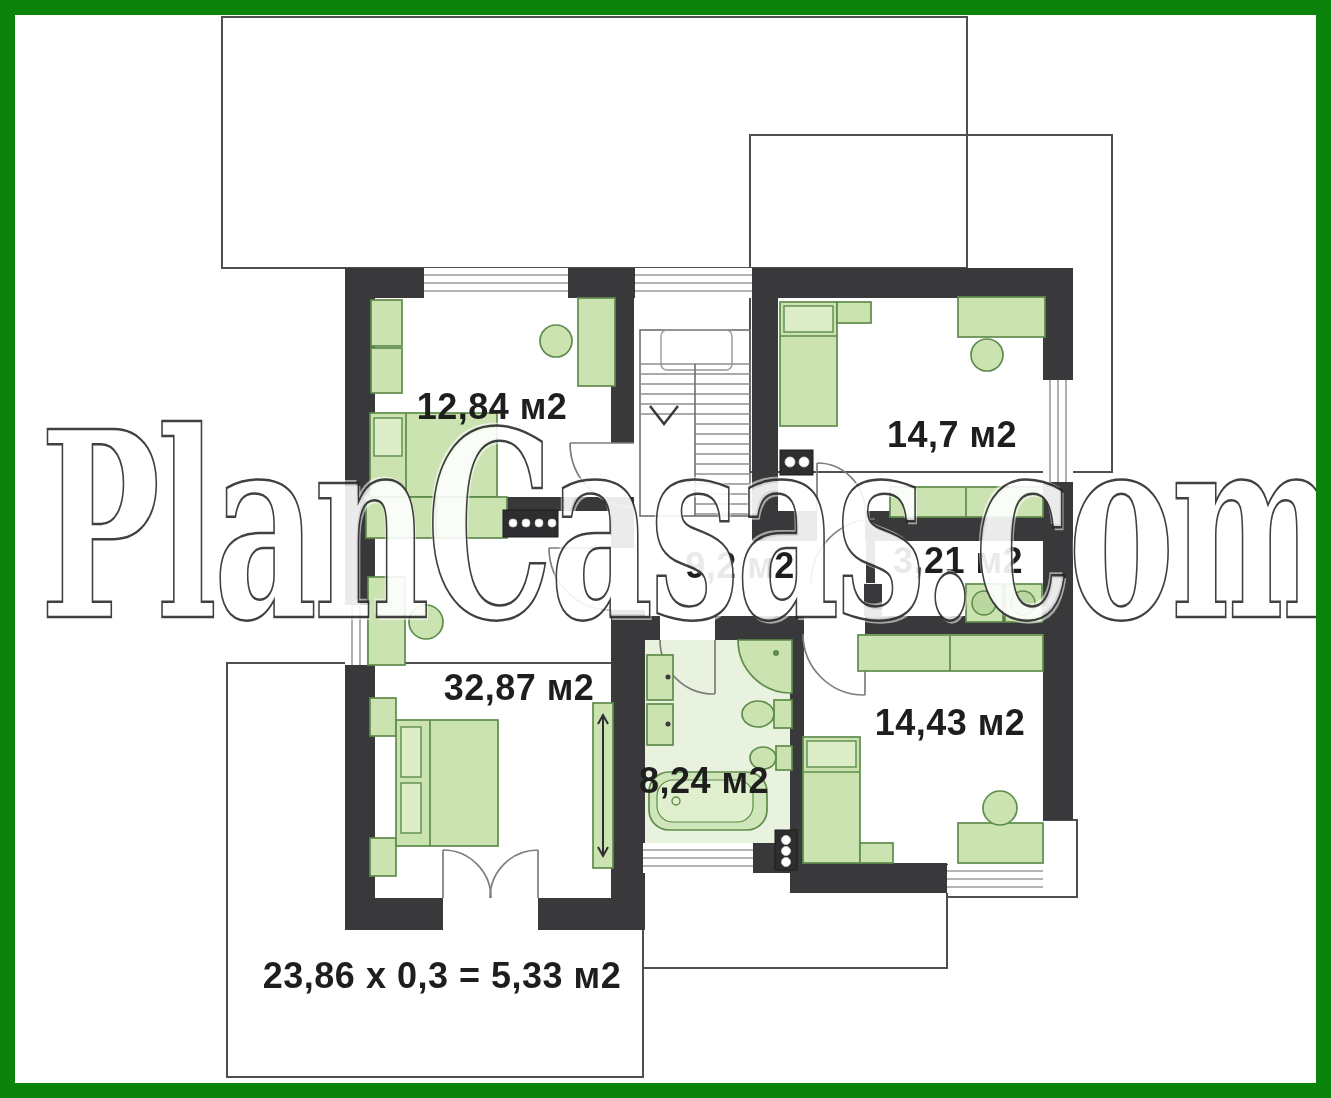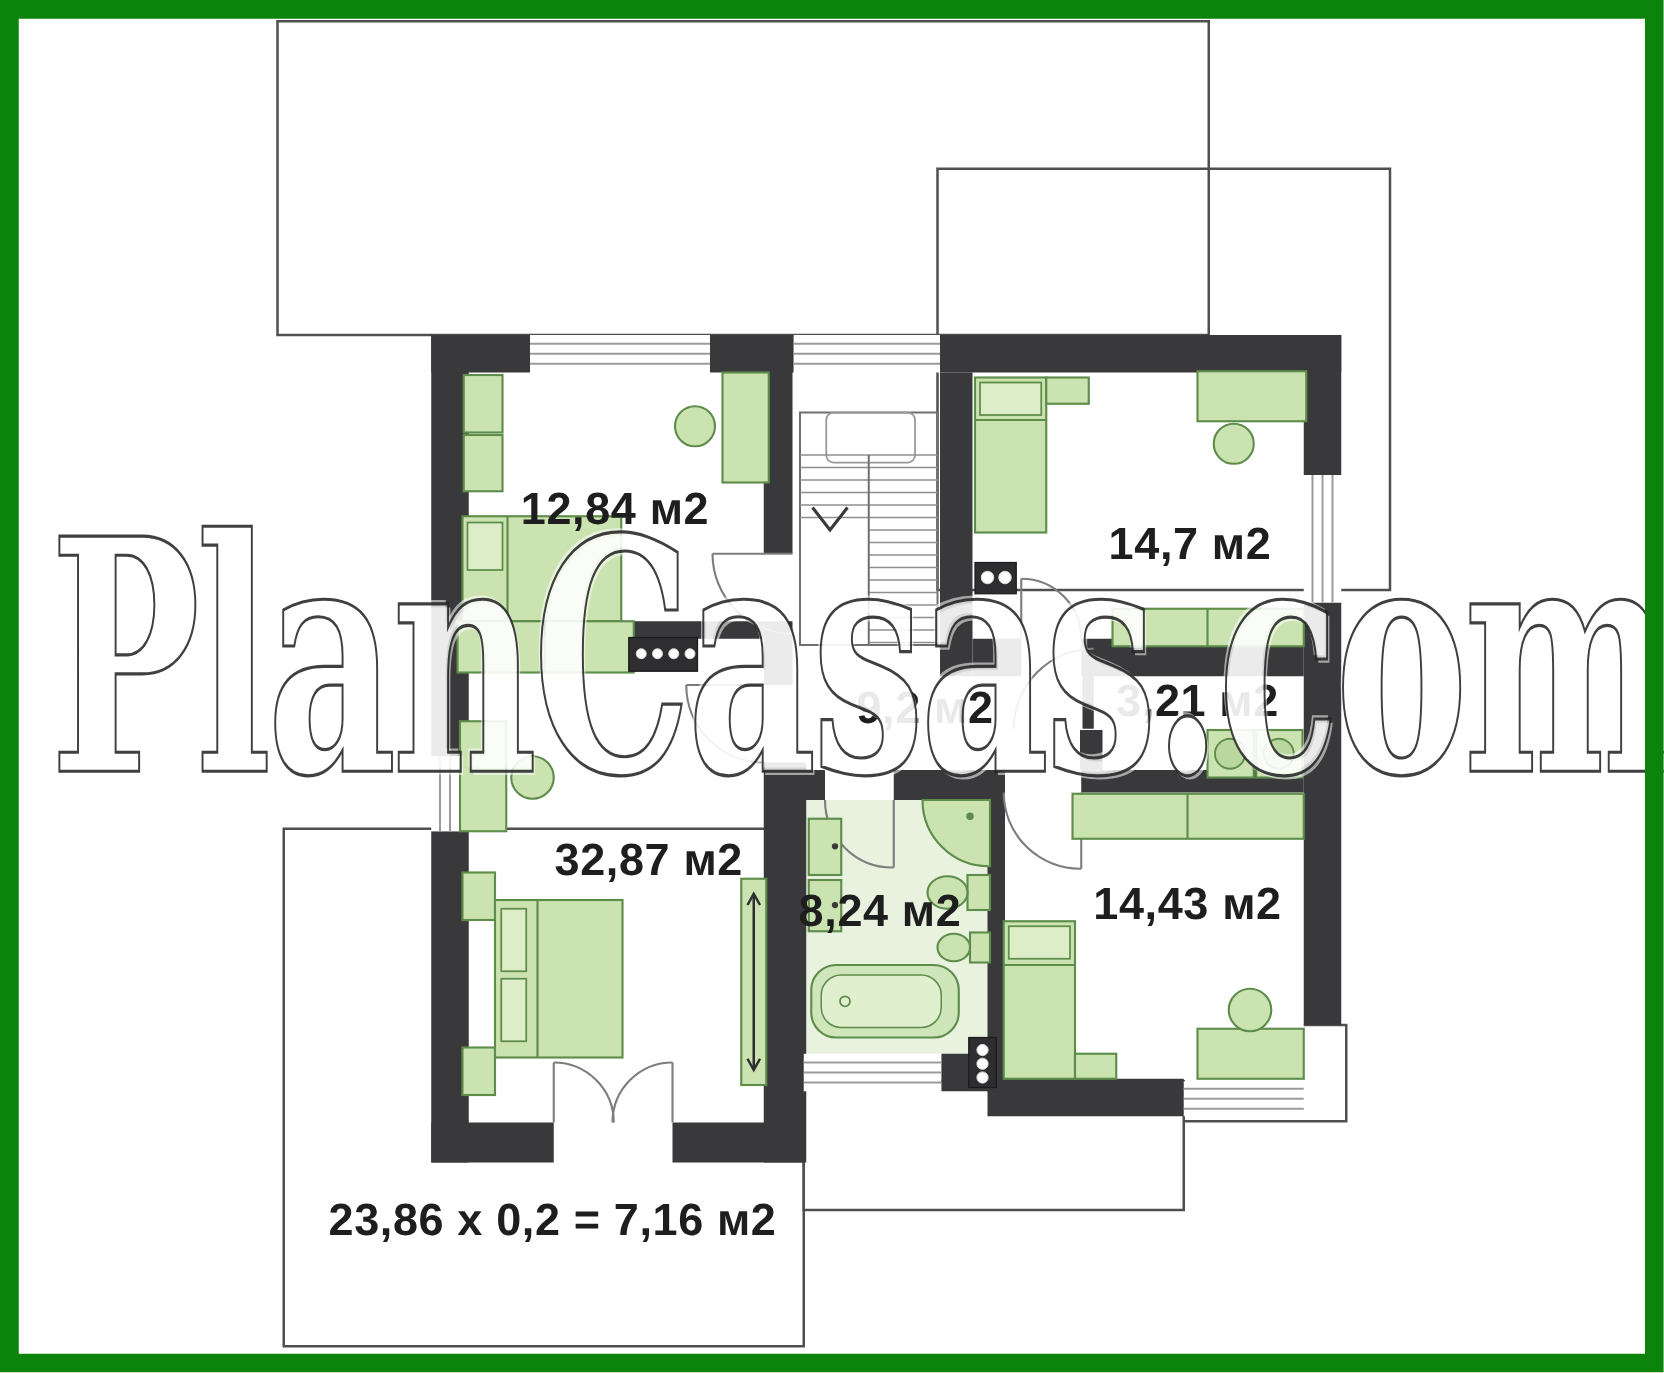--- a/index.html
+++ b/index.html
@@ -268,19 +268,19 @@
       <circle class="knob" cx="786" cy="862" r="4.5"></circle>
     </g>
   </g>
 </svg>
 
 <div class="rlabel" style="left:492px;top:386px">12,84 м2</div>
 <div class="rlabel" style="left:952px;top:414px">14,7 м2</div>
 <div class="rlabel" style="left:740px;top:545px">9,2 м2</div>
 <div class="rlabel" style="left:958px;top:540px">3,21 м2</div>
 <div class="rlabel" style="left:519px;top:667px">32,87 м2</div>
-<div class="rlabel" style="left:704px;top:708px">8,24 м2</div>
+<div class="rlabel" style="left:704px;top:760px">8,24 м2</div>
 <div class="rlabel" style="left:950px;top:702px">14,43 м2</div>
-<div class="rlabel" style="left:442px;top:955px">23,86 x 0,2 = 7,16 м2</div>
+<div class="rlabel" style="left:442px;top:955px">23,86 x 0,3 = 5,33 м2</div>
 
 <div id="watermark">PlanCasas.com</div>
 
 <div id="frame"></div>
 
 </body></html>

